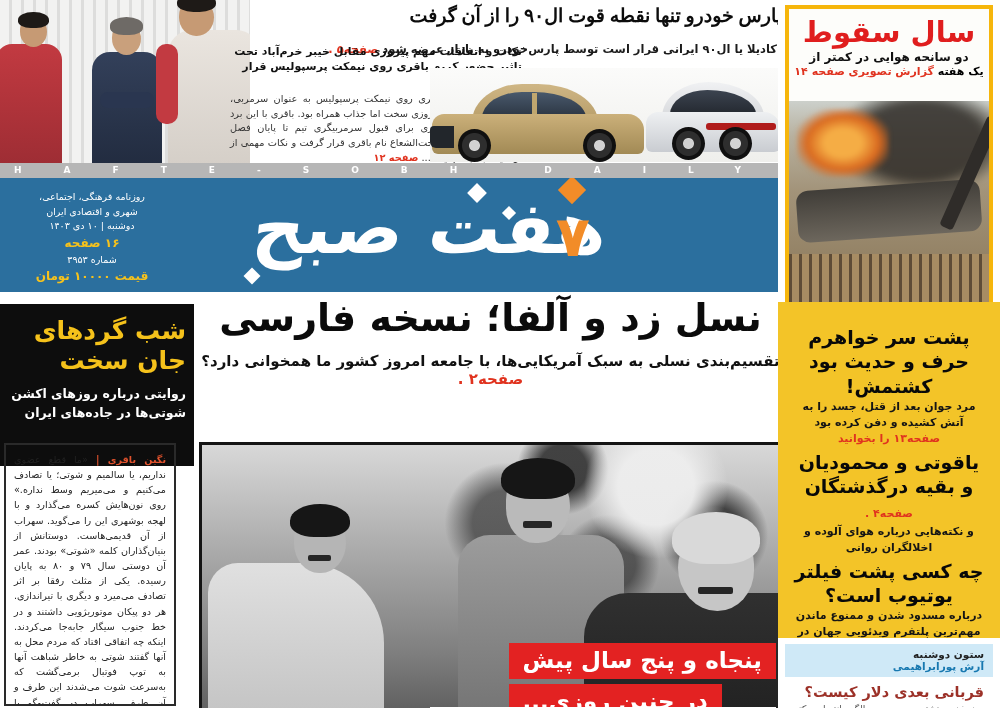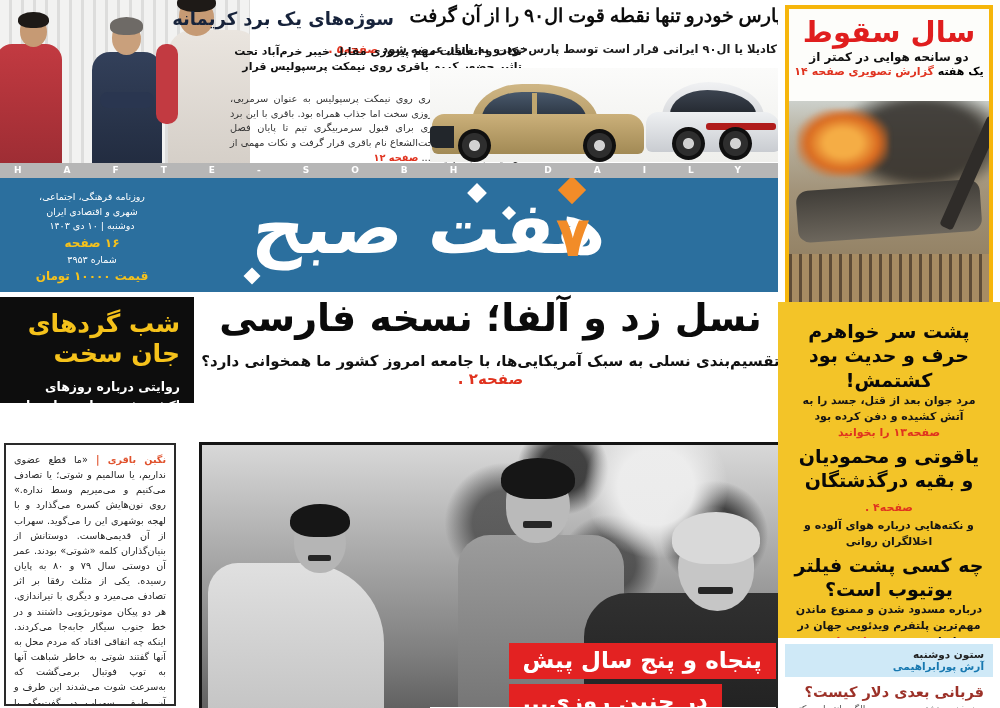--- a/index.html
+++ b/index.html
@@ -78,22 +78,22 @@
   .d-w2{right:196px;top:30px;width:10px;height:10px;background:#fff;}
   .d-w3{left:96px;bottom:10px;width:12px;height:12px;background:#fff;}
 
   
   .lead-h{left:195px;top:296px;width:591px;text-align:center;white-space:nowrap;
     font-size:38px;font-weight:bold;color:#0b0b0b;}
   .lead-sub{left:195px;top:352px;width:591px;text-align:center;font-size:15px;
     font-weight:bold;color:#111;}
 
   
-  .night-box{left:0;top:297px;width:194px;height:106px;background:#0d0d0d;box-sizing:border-box;
-    padding:12px 14px;}
+  .night-box{left:0;top:304px;width:194px;height:162px;background:#0d0d0d;box-sizing:border-box;
+    padding:12px 8px;}
   .night-title{color:#f5c21b;font-size:25px;font-weight:bold;line-height:1.2;}
   .night-sub{color:#fff;font-size:12.5px;font-weight:bold;line-height:1.5;margin-top:9px;}
   .night-article{left:4px;top:443px;width:172px;height:263px;border:2px solid #2a2a2a;
     box-sizing:border-box;padding:7px 8px;font-size:9.6px;line-height:1.58;text-align:justify;
     color:#222;overflow:hidden;}
   .byline{color:#e0522d;font-weight:bold;}
   .night-article p{margin:0 0 4px 0;}
 
   
   .movie{left:199px;top:395px;width:588px;height:305px;border:3px solid #141414;box-sizing:border-box;
@@ -140,21 +140,21 @@
   .smoke{position:absolute;right:-6%;top:-4%;width:80%;height:48%;
     background:radial-gradient(ellipse at center,rgba(45,42,38,.85) 0 55%,transparent 80%);
     filter:blur(3px);}
   .fuselage{position:absolute;left:4%;top:42%;width:92%;height:26%;border-radius:12px;
     background:linear-gradient(180deg,#403d38,#6d675d);transform:rotate(-4deg);}
   .tailfin{position:absolute;right:6%;top:6%;width:14px;height:120px;background:#2f2c29;
     transform:rotate(24deg);border-radius:4px;}
   .fence{position:absolute;left:0;right:0;bottom:0;height:24%;
     background:repeating-linear-gradient(90deg,#5e4c37 0 3px,#a78c63 3px 10px);}
   .yellow{position:absolute;top:302px;left:0;right:0;height:336px;background:#f3c428;
-    box-sizing:border-box;padding:14px 12px;overflow:hidden;}
+    box-sizing:border-box;padding:20px 12px;overflow:hidden;}
   .y-h{font-size:19px;font-weight:bold;line-height:1.28;text-align:center;color:#090909;margin:3px 0 1px;}
   .y-h .ref{font-size:11px;}
   .y-sub{font-size:11px;font-weight:bold;text-align:center;line-height:1.45;color:#151515;}
   .column-box{position:absolute;top:644px;left:7px;right:7px;bottom:0;background:#fff;overflow:hidden;}
   .col-head{background:#cfe9f7;padding:4px 9px 5px;text-align:right;}
   .col-kicker{font-size:10.5px;font-weight:bold;color:#222;}
   .col-author{font-size:10.5px;font-weight:bold;color:#1778b0;}
   .col-title{color:#9c3128;font-weight:bold;font-size:14.5px;text-align:right;padding:7px 9px 2px;}
   .col-body{font-size:9.3px;color:#555;padding:0 9px;text-align:justify;line-height:1.5;}
 </style>
@@ -172,21 +172,20 @@
     <div class="fig p2-torso abs"></div>
     <div class="fig p2-sleeve abs"></div>
     <div class="head p2-head"></div>
   </div>
 
   <div class="abs car-headline fa">پارس خودرو تنها نقطه قوت ال۹۰ را از آن گرفت</div>
   <div class="abs car-sub fa">
     <span>کادیلا یا ال۹۰ ایرانی قرار است توسط پارس‌خودرو به بازار عرضه شود</span>
     <span class="ref">صفحه۵ .</span>
   </div>
-  <div class="abs sports-headline fa">سوژه‌های یک برد کریمانه</div>
   <div class="abs sports-sub fa">نکات و اتفاقات مهم پیروزی مقابل خیبر خرم‌آباد تحت تاثیر حضور کریم باقری روی نیمکت پرسپولیس قرار گرفت</div>
   <div class="abs sports-body fa">
     <span>اولین حضور کریم باقری روی نیمکت پرسپولیس به عنوان سرمربی، هرچند موقت، با یک پیروزی سخت اما جذاب همراه بود. باقری با این برد پالس‌های مثبت بیشتری برای قبول سرمربیگری تیم تا پایان فصل دریافت کرد. این برد تحت‌الشعاع نام باقری قرار گرفت و نکات مهمی از آن خیلی به چشم نیامد... </span>
     <span class="ref">صفحه ۱۲</span>
   </div>
 
   <div class="abs cars">
     <div class="car" style="left:2px;bottom:8px;width:212px;height:74px;">
       <div class="car-part g-cabin"></div>
       <div class="car-part g-glass"></div>

